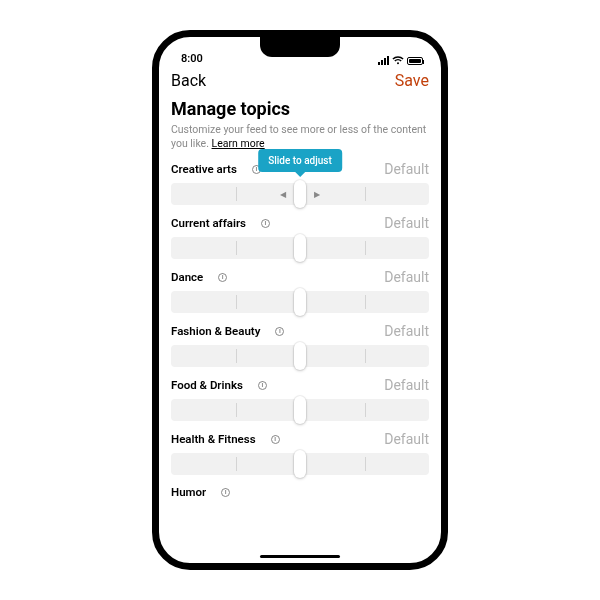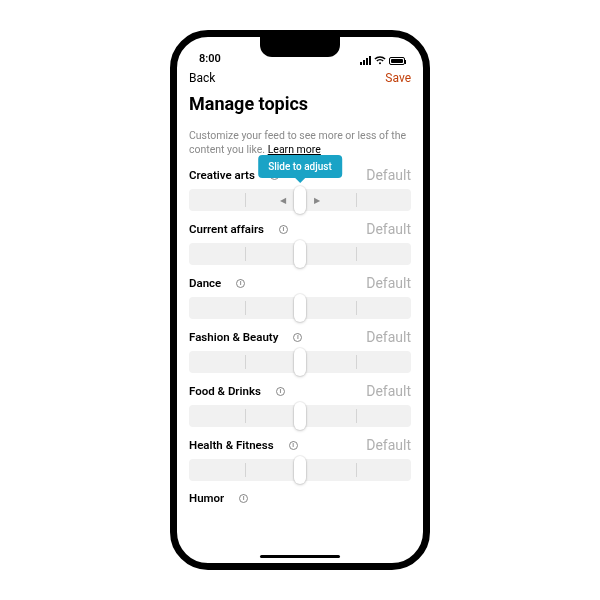--- a/index.html
+++ b/index.html
@@ -6,21 +6,21 @@
   body {
     width: 600px;
     height: 600px;
     background: #fff;
     font-family: -apple-system, BlinkMacSystemFont, "Segoe UI", Roboto, sans-serif;
     display: flex;
     align-items: center;
     justify-content: center;
   }
   .phone {
-    width: 260px;
+    width: 296px;
     height: 540px;
     border: 7px solid #000;
     border-radius: 38px;
     background: #fff;
     position: relative;
     overflow: hidden;
   }
   .notch {
     position: absolute;
     top: 0;
@@ -72,36 +72,36 @@
   .battery {
     width: 16px; height: 8px; border:1px solid #000; border-radius:2px;
     position:relative;
   }
   .battery::after{content:"";position:absolute;right:-2px;top:2px;width:1px;height:4px;background:#000;}
   .battery .fill{position:absolute;inset:1px;background:#000;border-radius:1px;}
   .nav-row {
     display: flex;
     justify-content: space-between;
     align-items: center;
-    font-size: 12px;
+    font-size: 16px;
     padding: 6px 2px 4px 2px;
   }
   .nav-back { color:#000; cursor:pointer; }
   .nav-save { color:#c2410c; font-weight:400; cursor:pointer; }
   .page-title {
     font-size: 18px;
     font-weight: 700;
     margin-top: 4px;
     padding: 0 2px;
   }
   .page-desc {
     font-size: 10.5px;
     color: #8a8a8a;
     line-height: 1.35;
-    margin-top: 15px;
+    margin-top: 4px;
     padding: 0 2px;
   }
   .learn-more {
     color: #000;
     text-decoration: underline;
     cursor: pointer;
   }
   .topic {
     margin-top: 10px;
     padding: 0 2px;

